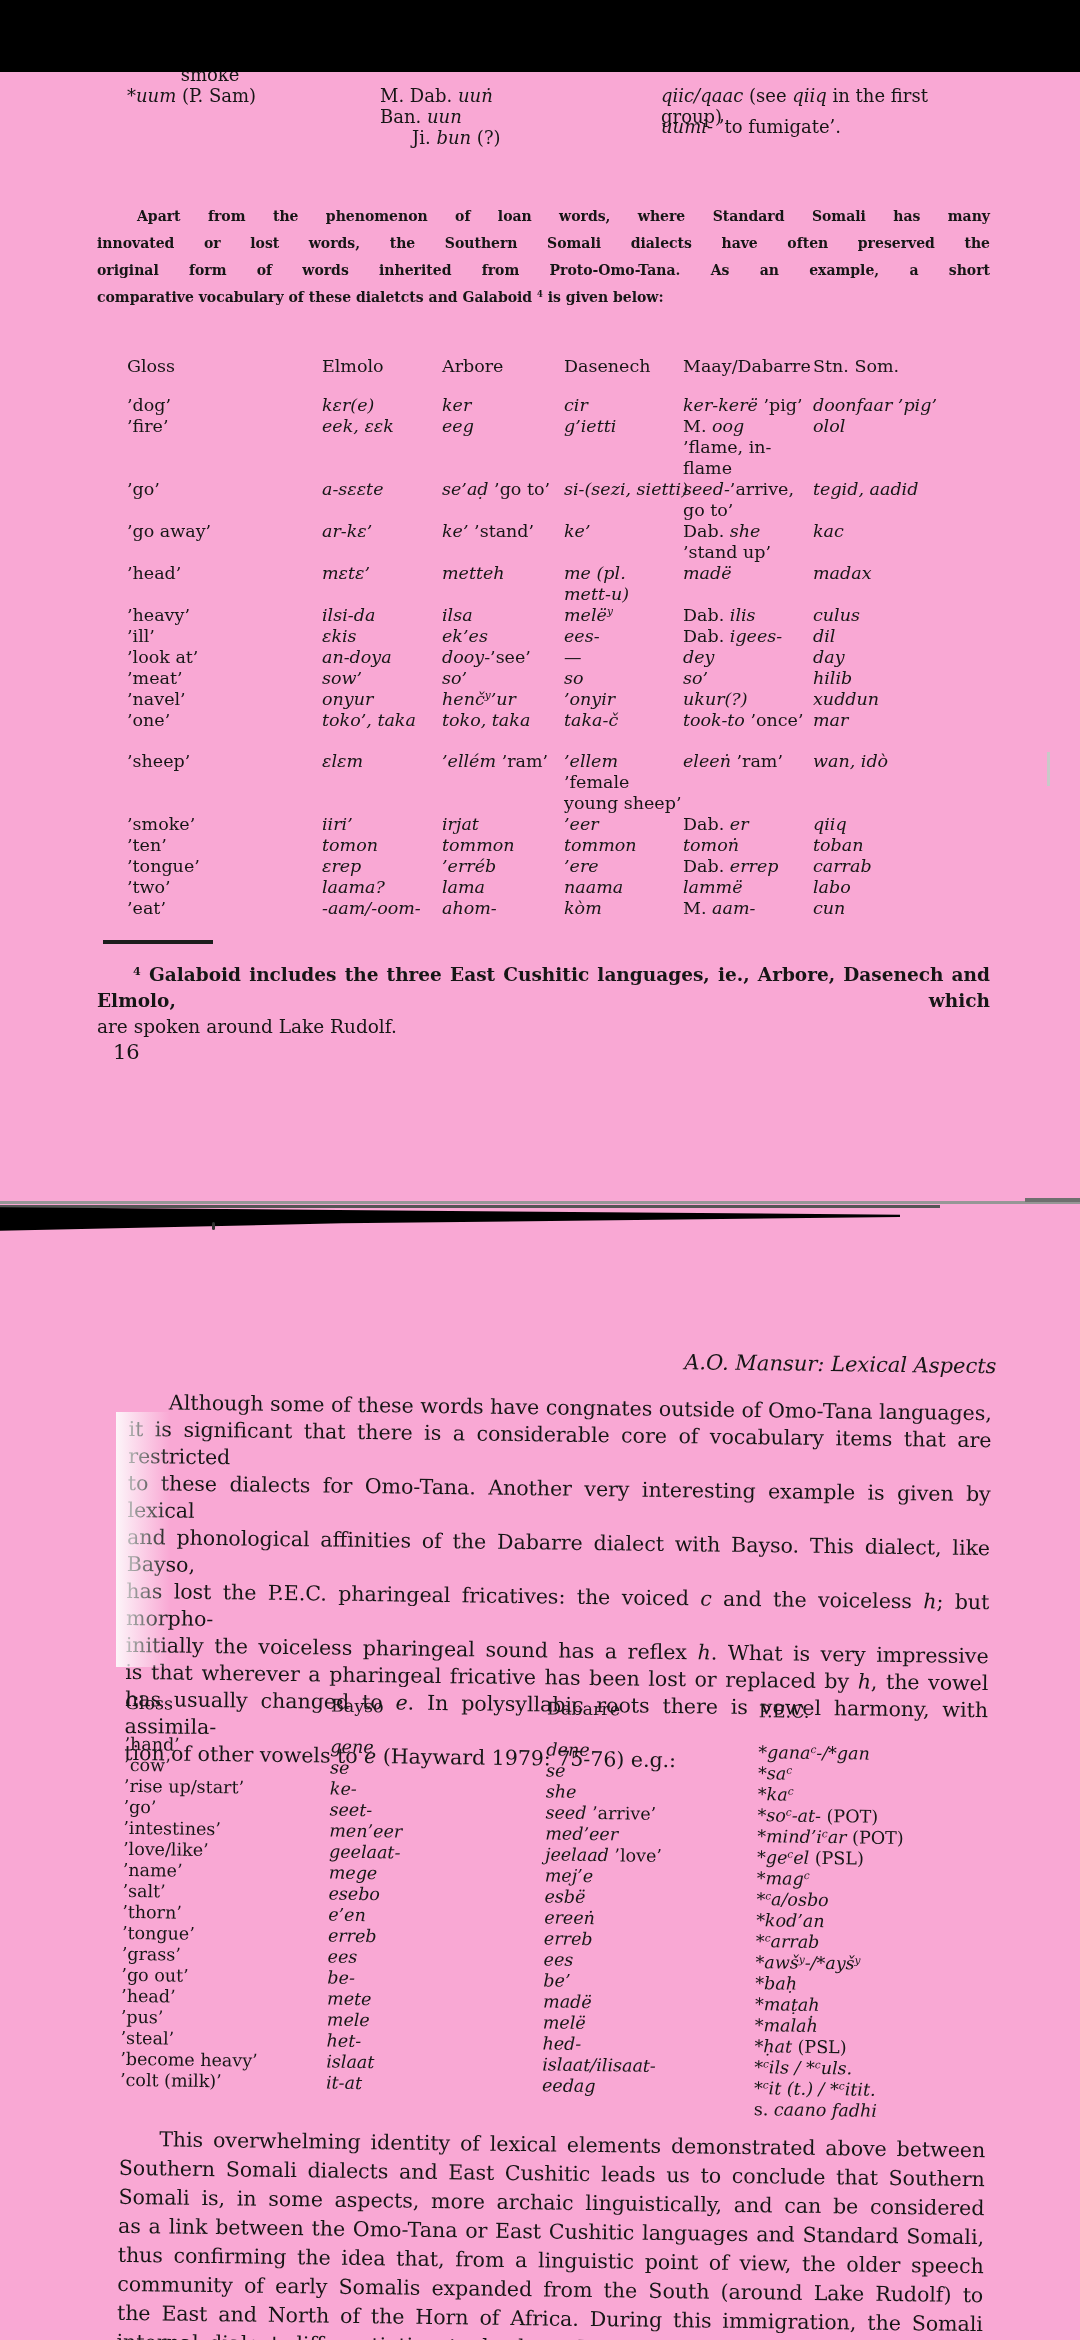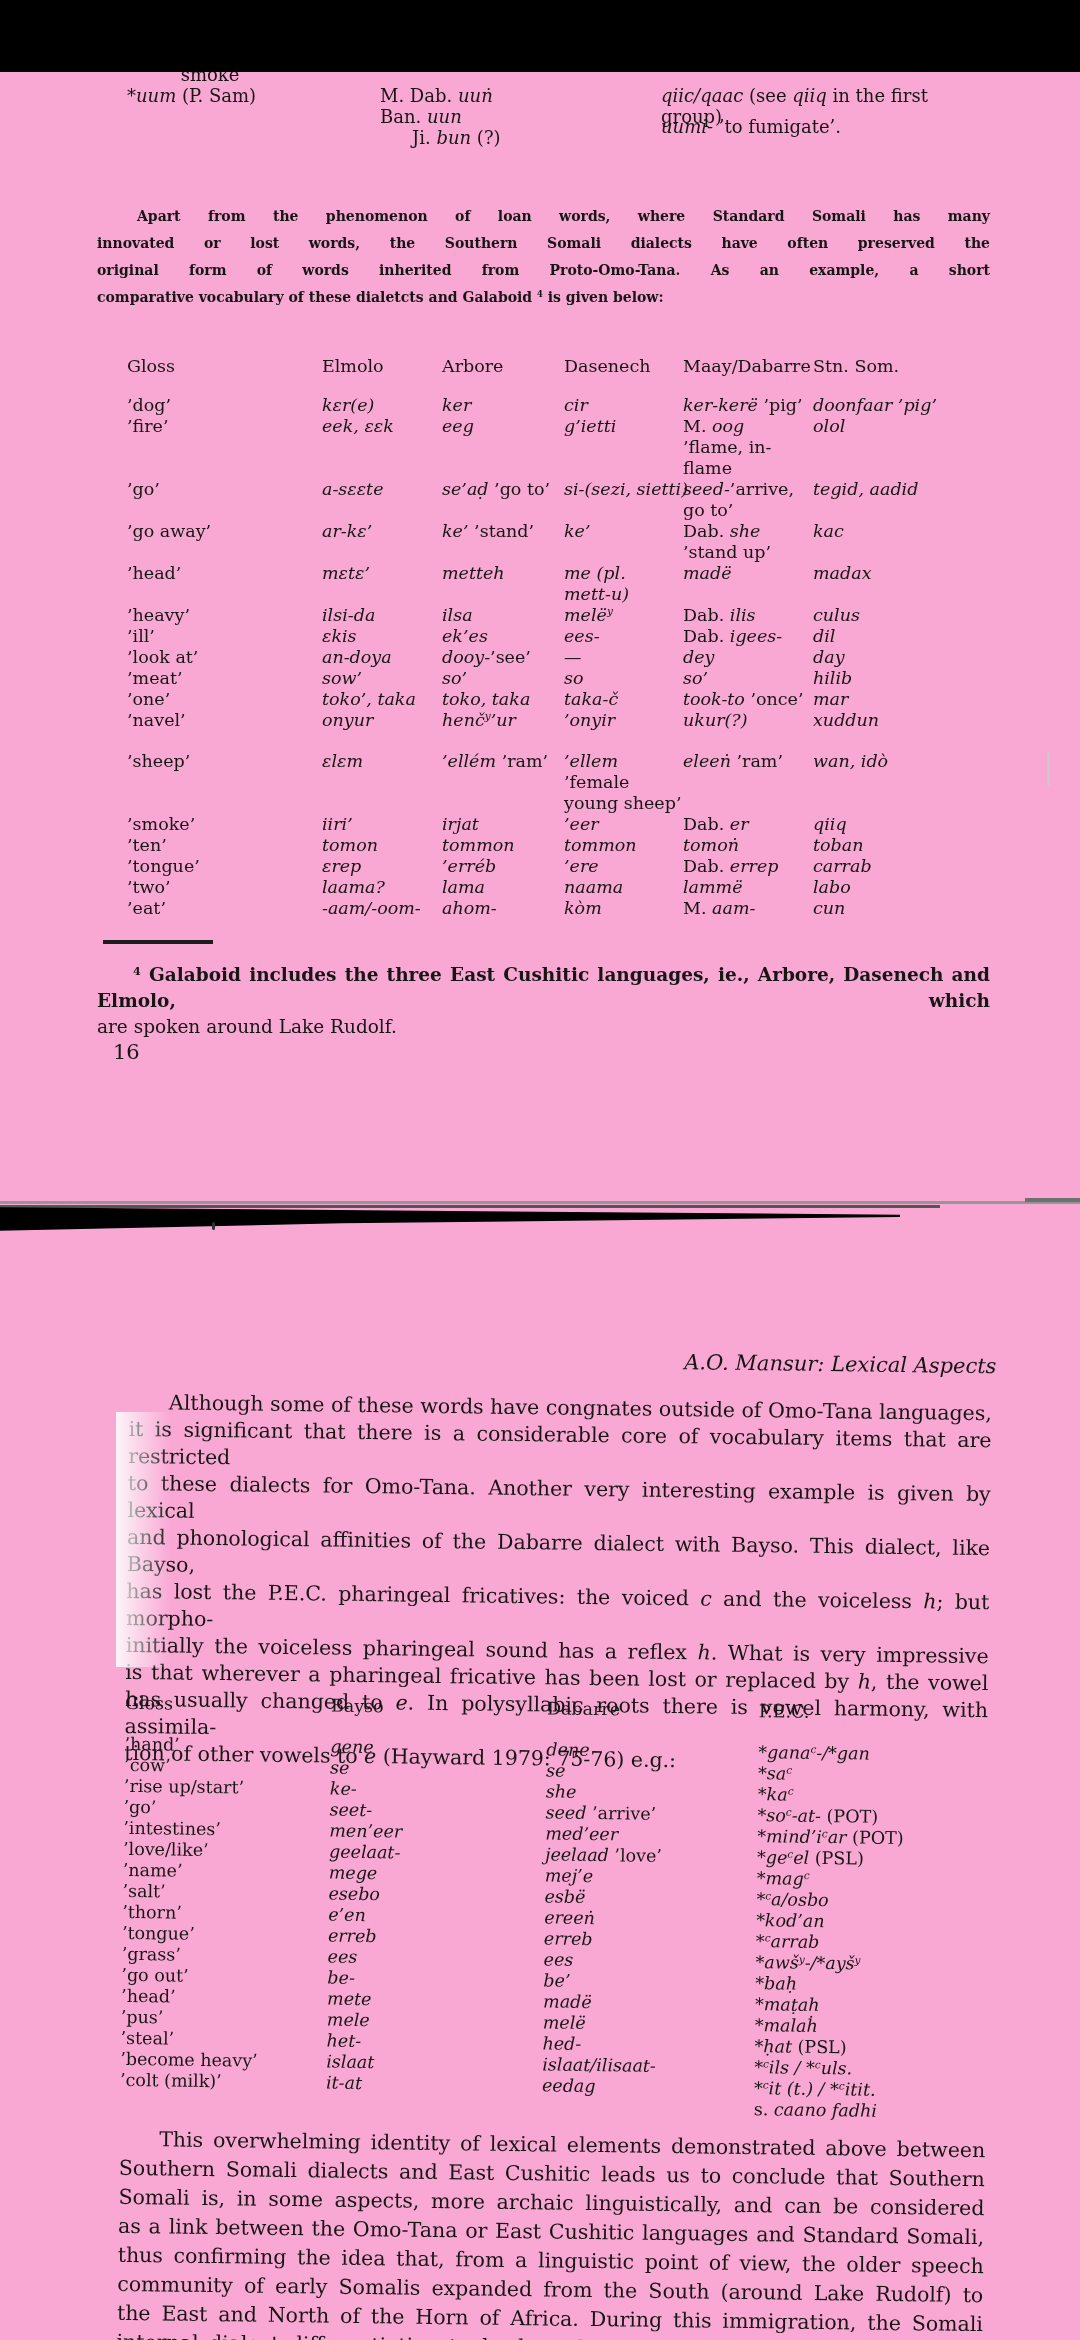--- a/index.html
+++ b/index.html
@@ -163,34 +163,34 @@
       </div>
       <div class="trow">
         <div class="tcell"><span class="ro">’meat’</span></div>
         <div class="tcell"><span class="it">sow’</span></div>
         <div class="tcell"><span class="it">so’</span></div>
         <div class="tcell"><span class="it">so</span></div>
         <div class="tcell"><span class="it">so’</span></div>
         <div class="tcell"><span class="it">hilib</span></div>
       </div>
       <div class="trow">
+        <div class="tcell"><span class="ro">’navel’</span></div>
+        <div class="tcell"><span class="it">onyur</span></div>
+        <div class="tcell"><span class="it">henč</span><span class="sp">y</span><span class="it">’ur</span></div>
+        <div class="tcell"><span class="it">’onyir</span></div>
+        <div class="tcell"><span class="it">ukur(?)</span></div>
+        <div class="tcell"><span class="it">xuddun</span></div>
+      </div>
+      <div class="trow">
         <div class="tcell"><span class="ro">’one’</span></div>
         <div class="tcell"><span class="it">toko’, taka</span></div>
         <div class="tcell"><span class="it">toko, taka</span></div>
         <div class="tcell"><span class="it">taka-č</span></div>
         <div class="tcell"><span class="it">took-to </span><span class="ro">’once’</span></div>
         <div class="tcell"><span class="it">mar</span></div>
-      </div>
-      <div class="trow">
-        <div class="tcell"><span class="ro">’navel’</span></div>
-        <div class="tcell"><span class="it">onyur</span></div>
-        <div class="tcell"><span class="it">henč</span><span class="sp">y</span><span class="it">’ur</span></div>
-        <div class="tcell"><span class="it">’onyir</span></div>
-        <div class="tcell"><span class="it">ukur(?)</span></div>
-        <div class="tcell"><span class="it">xuddun</span></div>
       </div>
       <div class="trow gap">
         <div class="tcell"><span class="ro">’sheep’</span></div>
         <div class="tcell"><span class="it">ɛlɛm</span></div>
         <div class="tcell"><span class="it">’ellém </span><span class="ro">’ram’</span></div>
         <div class="tcell"><span class="it">’ellem</span><span class="ro">
 ’female
 young sheep’</span></div>
         <div class="tcell"><span class="it">eleeṅ </span><span class="ro">’ram’</span></div>
         <div class="tcell"><span class="it">wan, idò</span></div>

